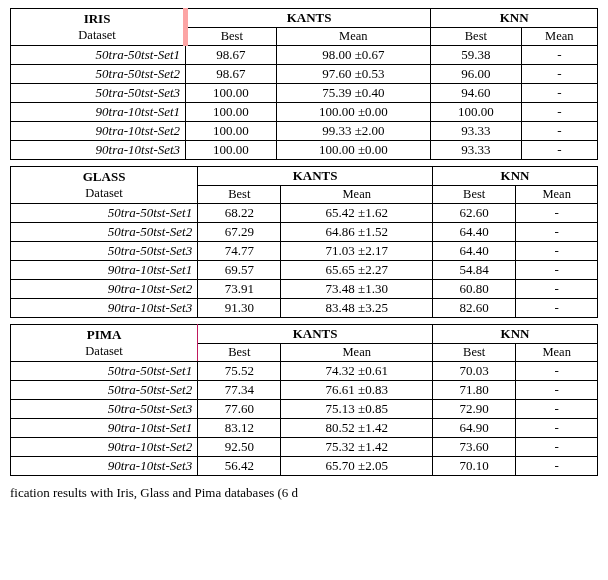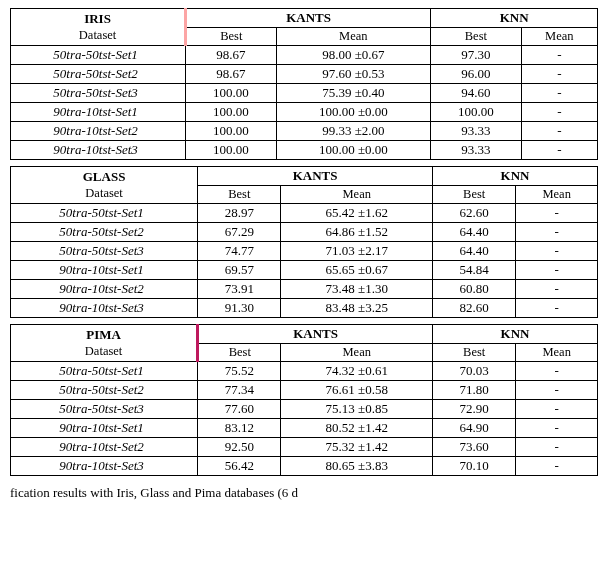--- a/index.html
+++ b/index.html
@@ -26,33 +26,33 @@
       text-align: center;
       white-space: nowrap;
     }
     table.data-table th {
       font-weight: bold;
       background: #fff;
       font-style: normal;
     }
     table.data-table td.dataset-col {
       font-style: italic;
-      text-align: center;
+      text-align: right;
       padding-left: 0;
       font-family: Liberation Serif, serif;
     }
   </style>
 </head>
 <body>
 
 <div class="section-wrapper">
   <table class="data-table">
     <thead>
       <tr>
-        <th rowspan="2" style="border-right:3px solid #fca5a5;">
+        <th rowspan="2" style="border-right:5px solid #fca5a5;">
           <span>IRIS</span><br>
           <span style="font-weight:normal;font-size:12.5px;">Dataset</span>
         </th>
         <th colspan="2" style="border-bottom:1px solid #000;">
           <span>KANTS</span>
         </th>
         <th colspan="2" style="border-bottom:1px solid #000;">
           <span>KNN</span>
         </th>
       </tr>
@@ -61,21 +61,21 @@
         <th style="font-weight:normal;font-size:12.5px;"><span>Mean</span></th>
         <th style="font-weight:normal;font-size:12.5px;"><span>Best</span></th>
         <th style="font-weight:normal;font-size:12.5px;"><span>Mean</span></th>
       </tr>
     </thead>
     <tbody id="iris-tbody">
     <tr>
           <td class="dataset-col" style="font-style: italic;">50tra-50tst-Set1</td>
           <td>98.67</td>
           <td>98.00 ±0.67</td>
-          <td>97.30</td>
+          <td>59.38</td>
           <td>-</td>
         </tr>
         <tr>
           <td class="dataset-col" style="font-style: italic;">50tra-50tst-Set2</td>
           <td>98.67</td>
           <td>97.60 ±0.53</td>
           <td>96.00</td>
           <td>-</td>
         </tr>
         <tr>
@@ -128,21 +128,21 @@
       <tr>
         <th style="font-weight:normal;font-size:12.5px;"><span>Best</span></th>
         <th style="font-weight:normal;font-size:12.5px;"><span>Mean</span></th>
         <th style="font-weight:normal;font-size:12.5px;"><span>Best</span></th>
         <th style="font-weight:normal;font-size:12.5px;"><span>Mean</span></th>
       </tr>
     </thead>
     <tbody id="glass-tbody">
     <tr>
           <td class="dataset-col" style="font-style: italic;">50tra-50tst-Set1</td>
-          <td>28.97</td>
+          <td>68.22</td>
           <td>65.42 ±1.62</td>
           <td>62.60</td>
           <td>-</td>
         </tr>
         <tr>
           <td class="dataset-col" style="font-style: italic;">50tra-50tst-Set2</td>
           <td>67.29</td>
           <td>64.86 ±1.52</td>
           <td>64.40</td>
           <td>-</td>
@@ -150,21 +150,21 @@
         <tr>
           <td class="dataset-col" style="font-style: italic;">50tra-50tst-Set3</td>
           <td>74.77</td>
           <td>71.03 ±2.17</td>
           <td>64.40</td>
           <td>-</td>
         </tr>
         <tr>
           <td class="dataset-col" style="font-style: italic;">90tra-10tst-Set1</td>
           <td>69.57</td>
-          <td>65.65 ±0.67</td>
+          <td>65.65 ±2.27</td>
           <td>54.84</td>
           <td>-</td>
         </tr>
         <tr>
           <td class="dataset-col" style="font-style: italic;">90tra-10tst-Set2</td>
           <td>73.91</td>
           <td>73.48 ±1.30</td>
           <td>60.80</td>
           <td>-</td>
         </tr>
@@ -176,21 +176,21 @@
           <td>-</td>
         </tr>
       </tbody>
   </table>
 </div>
 
 <div class="section-wrapper">
   <table class="data-table">
     <thead>
       <tr>
-        <th rowspan="2" style="border-right:3px solid #be185d;margin-left:32px;">
+        <th rowspan="2" style="border-right:1px solid #be185d;margin-left:32px;">
           <span>PIMA</span><br>
           <span style="font-weight:normal;font-size:12.5px;">Dataset</span>
         </th>
         <th colspan="2" style="border-bottom:1px solid #000;">
           <span>KANTS</span>
         </th>
         <th colspan="2" style="border-bottom:1px solid #000;">
           <span>KNN</span>
         </th>
       </tr>
@@ -205,21 +205,21 @@
     <tr>
           <td class="dataset-col" style="font-style: italic;">50tra-50tst-Set1</td>
           <td>75.52</td>
           <td>74.32 ±0.61</td>
           <td>70.03</td>
           <td>-</td>
         </tr>
         <tr>
           <td class="dataset-col" style="font-style: italic;">50tra-50tst-Set2</td>
           <td>77.34</td>
-          <td>76.61 ±0.58</td>
+          <td>76.61 ±0.83</td>
           <td>71.80</td>
           <td>-</td>
         </tr>
         <tr>
           <td class="dataset-col" style="font-style: italic;">50tra-50tst-Set3</td>
           <td>77.60</td>
           <td>75.13 ±0.85</td>
           <td>72.90</td>
           <td>-</td>
         </tr>
@@ -233,21 +233,21 @@
         <tr>
           <td class="dataset-col" style="font-style: italic;">90tra-10tst-Set2</td>
           <td>92.50</td>
           <td>75.32 ±1.42</td>
           <td>73.60</td>
           <td>-</td>
         </tr>
         <tr>
           <td class="dataset-col" style="font-style: italic;">90tra-10tst-Set3</td>
           <td>56.42</td>
-          <td>80.65 ±3.83</td>
+          <td>65.70 ±2.05</td>
           <td>70.10</td>
           <td>-</td>
         </tr>
       </tbody>
   </table>
 </div>
 
 <div style="font-size:13px; padding: 3px 0 0 0; font-family:'Times New Roman',Times,serif;">
   <span>fication results with Iris, Glass and Pima databases (6 d</span>
 </div>

